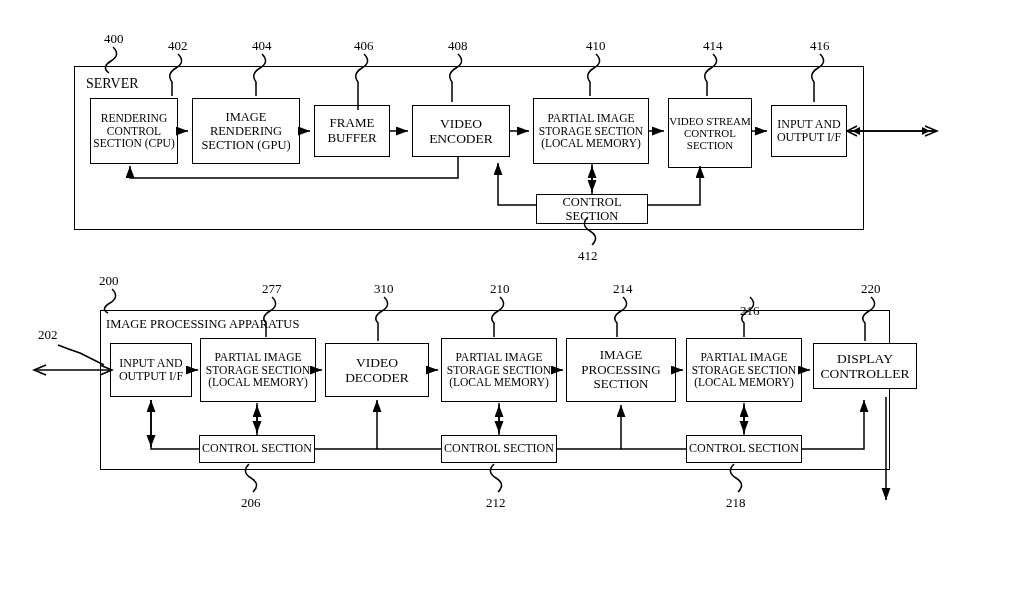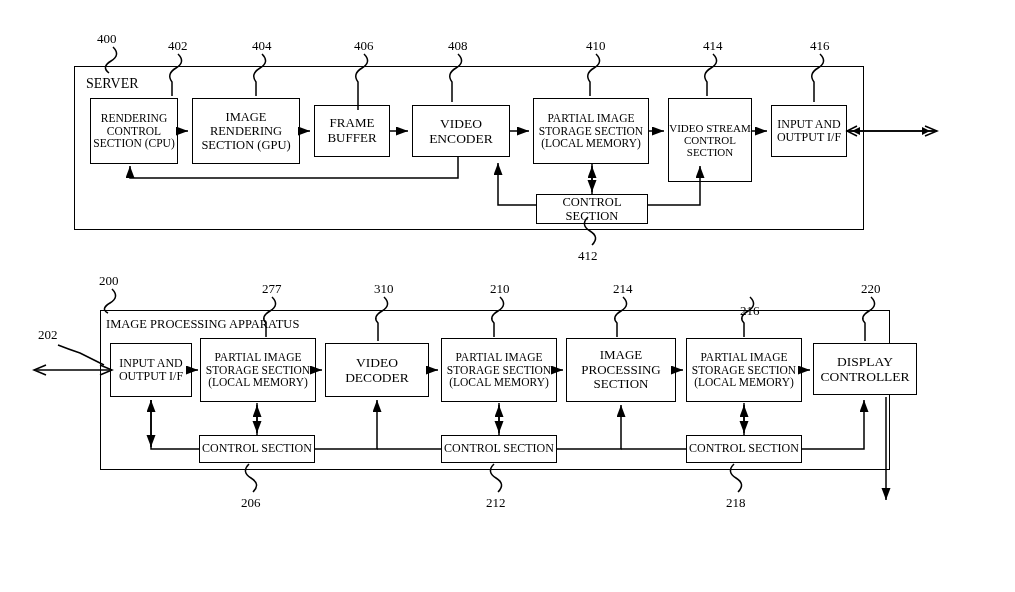--- a/index.html
+++ b/index.html
@@ -50,21 +50,21 @@
 </style>
 </head>
 <body>
 
 <div id="canvas">
 
   <div class="outer" style="left:74px;top:66px;width:790px;height:164px;"></div>
 
   <div class="lbl" style="left:86px;top:76px;font-size:14px;">SERVER</div>
 
-  <div class="ref" style="left:97px;top:31px;">400</div>
+  <div class="ref" style="left:104px;top:31px;">400</div>
   <div class="ref" style="left:168px;top:38px;">402</div>
   <div class="ref" style="left:252px;top:38px;">404</div>
   <div class="ref" style="left:354px;top:38px;">406</div>
   <div class="ref" style="left:448px;top:38px;">408</div>
   <div class="ref" style="left:586px;top:38px;">410</div>
   <div class="ref" style="left:703px;top:38px;">414</div>
   <div class="ref" style="left:810px;top:38px;">416</div>
   <div class="ref" style="left:578px;top:248px;">412</div>
 
   <div class="box" style="left:90px;top:98px;width:88px;height:66px;font-size:11.5px;">RENDERING
@@ -78,21 +78,21 @@
   <div class="box" style="left:314px;top:105px;width:76px;height:52px;font-size:13px;">FRAME
 BUFFER</div>
 
   <div class="box" style="left:412px;top:105px;width:98px;height:52px;font-size:13.5px;">VIDEO
 ENCODER</div>
 
   <div class="box" style="left:533px;top:98px;width:116px;height:66px;font-size:11.5px;">PARTIAL IMAGE
 STORAGE SECTION
 (LOCAL MEMORY)</div>
 
-  <div class="box" style="left:668px;top:98px;width:84px;height:84px;font-size:11px;">VIDEO STREAM
+  <div class="box" style="left:668px;top:98px;width:84px;height:70px;font-size:11px;">VIDEO STREAM
 CONTROL
 SECTION</div>
 
   <div class="box" style="left:771px;top:105px;width:76px;height:52px;font-size:12px;">INPUT AND
 OUTPUT I/F</div>
 
   <div class="box" style="left:536px;top:194px;width:112px;height:30px;font-size:12.5px;">CONTROL SECTION</div>
 
   <div class="outer" style="left:100px;top:310px;width:790px;height:160px;"></div>
 
@@ -125,21 +125,21 @@
 (LOCAL MEMORY)</div>
 
   <div class="box" style="left:566px;top:338px;width:110px;height:64px;font-size:13px;">IMAGE
 PROCESSING
 SECTION</div>
 
   <div class="box" style="left:686px;top:338px;width:116px;height:64px;font-size:11.5px;">PARTIAL IMAGE
 STORAGE SECTION
 (LOCAL MEMORY)</div>
 
-  <div class="box" style="left:813px;top:343px;width:104px;height:52px;font-size:13.5px;">DISPLAY
+  <div class="box" style="left:813px;top:343px;width:104px;height:46px;font-size:13.5px;">DISPLAY
 CONTROLLER</div>
 
   <div class="box" style="left:199px;top:435px;width:116px;height:28px;font-size:12px;">CONTROL SECTION</div>
 
   <div class="box" style="left:441px;top:435px;width:116px;height:28px;font-size:12px;">CONTROL SECTION</div>
 
   <div class="box" style="left:686px;top:435px;width:116px;height:28px;font-size:12px;">CONTROL SECTION</div>
 
 
   <svg class="overlay" viewBox="0 0 1015 592">

